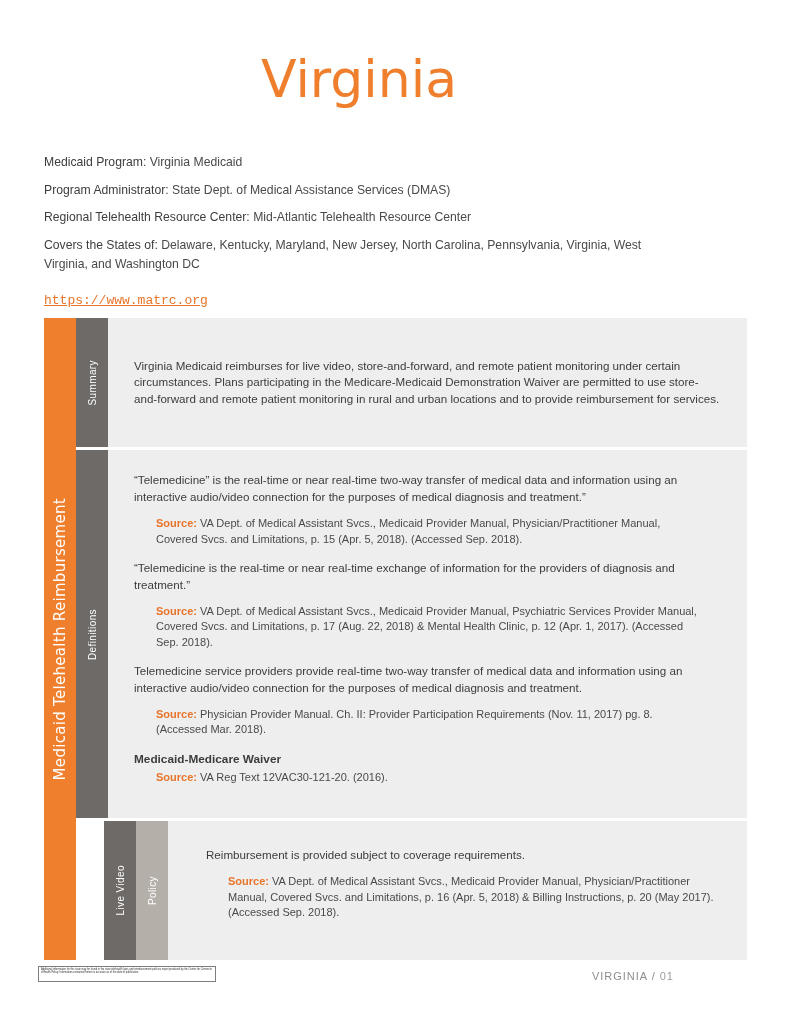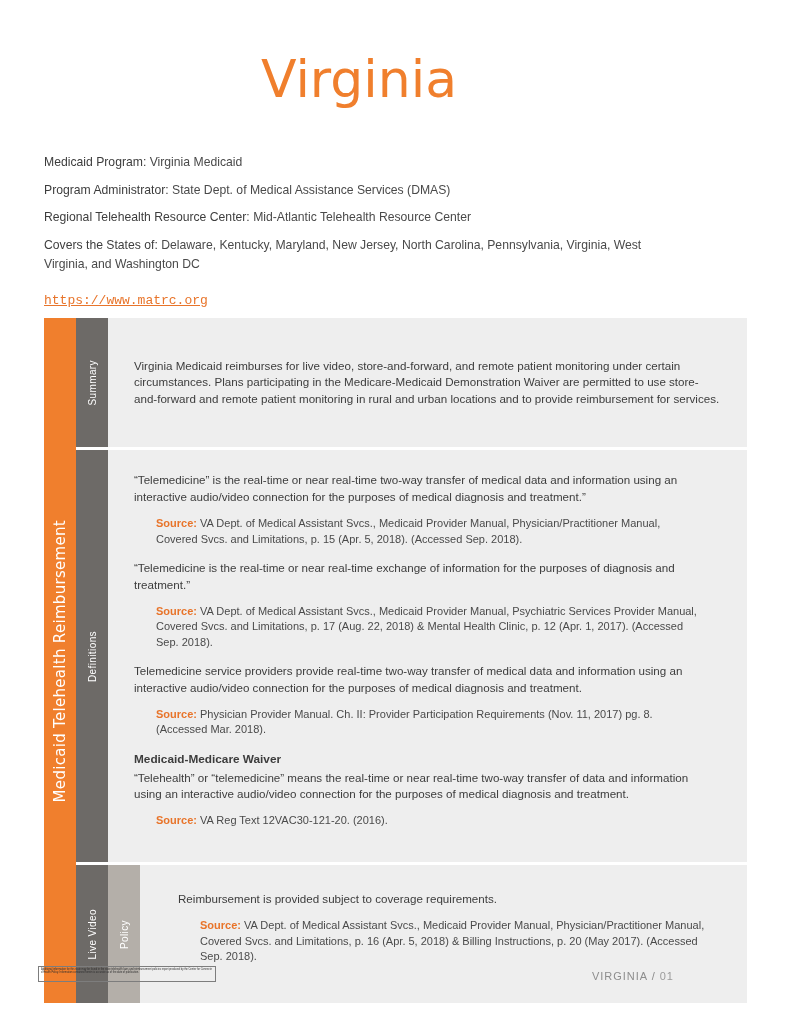--- a/index.html
+++ b/index.html
@@ -91,21 +91,21 @@
   .rows {
     flex: 1 1 auto;
     display: flex;
     flex-direction: column;
   }
   .row {
     display: flex;
     align-items: stretch;
     border-bottom: 3px solid #ffffff;
   }
-  .row:last-child { border-bottom: none; }
+  .row:last-child { border-bottom: none; padding-left: 28px; }
 
   .cat {
     width: 32px;
     flex: 0 0 32px;
     background: #6d6a67;
     display: flex;
     align-items: center;
     justify-content: center;
   }
   .cat-label {
@@ -246,34 +246,33 @@
           <span class="cat-label">Definitions</span>
         </div>
         <div class="content">
 
           <p class="quote">“Telemedicine” is the real-time or near real-time two-way transfer of medical data and information using an interactive audio/video connection for the purposes of medical diagnosis and treatment.”</p>
           <div class="source">
             <span class="src-label">Source:</span>
             <span>VA Dept. of Medical Assistant Svcs., Medicaid Provider Manual, Physician/Practitioner Manual, Covered Svcs. and Limitations, p. 15 (Apr. 5, 2018). (Accessed Sep. 2018).</span>
           </div>
 
-          <p class="quote">“Telemedicine is the real-time or near real-time exchange of information for the purposes of diagnosis and treatment.”</p>
+          <p class="quote">“Telemedicine is the real-time or near real-time exchange of information for the providers of diagnosis and treatment.”</p>
           <div class="source">
             <span class="src-label">Source:</span>
             <span>VA Dept. of Medical Assistant Svcs., Medicaid Provider Manual, Psychiatric Services Provider Manual, Covered Svcs. and Limitations, p. 17 (Aug. 22, 2018) &amp; Mental Health Clinic, p. 12 (Apr. 1, 2017). (Accessed Sep. 2018).</span>
           </div>
 
           <p>Telemedicine service providers provide real-time two-way transfer of medical data and information using an interactive audio/video connection for the purposes of medical diagnosis and treatment.</p>
           <div class="source">
             <span class="src-label">Source:</span>
             <span>Physician Provider Manual. Ch. II: Provider Participation Requirements (Nov. 11, 2017) pg. 8. (Accessed Mar. 2018).</span>
           </div>
 
           <p class="sub-head">Medicaid-Medicare Waiver</p>
-          <p>“Telehealth” or “telemedicine” means the real-time or near real-time two-way transfer of data and information using an interactive audio/video connection for the purposes of medical diagnosis and treatment.</p>
           <div class="source">
             <span class="src-label">Source:</span>
             <span>VA Reg Text 12VAC30-121-20. (2016).</span>
           </div>
 
         </div>
       </div>
 
       <div class="row row-live">
         <div class="cat">

